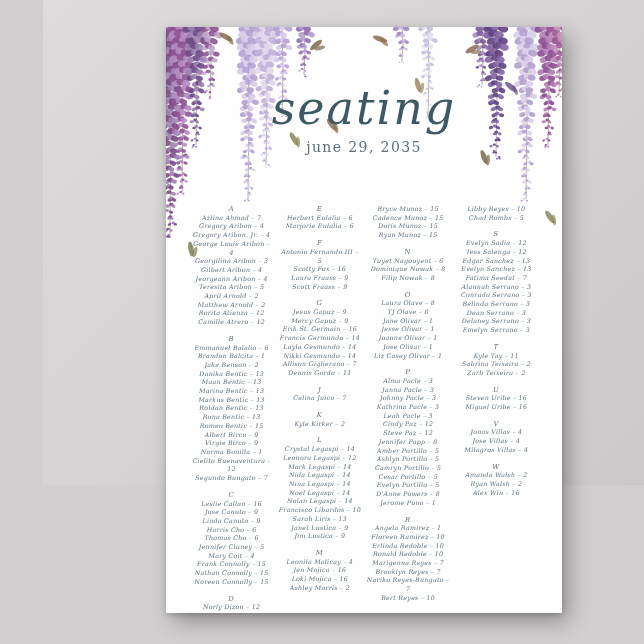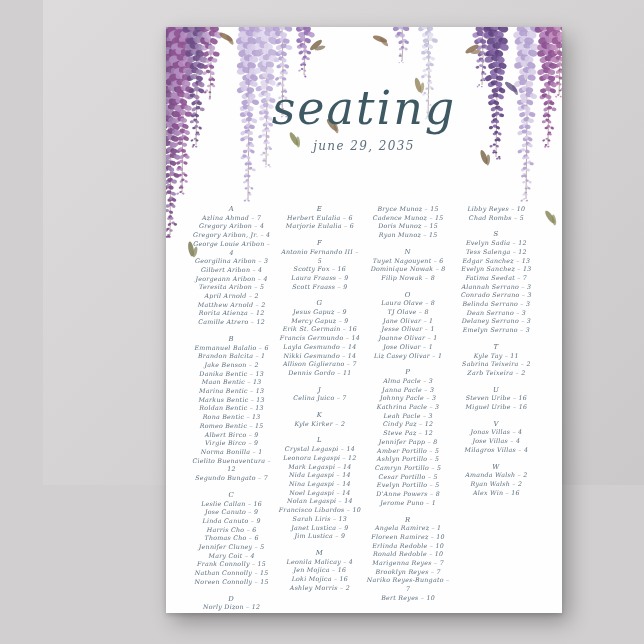--- a/index.html
+++ b/index.html
@@ -27,21 +27,21 @@
     margin-top:56px;
     font-style:italic;font-size:46px;line-height:1.1;
     color:var(--title,#3e5964);letter-spacing:2px;
   }
   .couple{
     margin-top:22px;
     font-size:11.5px;letter-spacing:4.5px;color:var(--ink,#5c6f7e);
   }
   .date{
     margin-top:5px;
-    font-style:italic;font-size:12px;letter-spacing:1.4px;color:var(--ink,#5c6f7e);
+    font-size:14px;letter-spacing:1.4px;color:var(--ink,#5c6f7e);
   }
   .columns{
     position:absolute;left:24px;right:24px;top:178px;
     display:flex;gap:5px;
   }
   .col{flex:1 1 0;min-width:0;}
   .group{margin-bottom:8px;}
   .letter{
     text-align:center;font-style:italic;font-size:6.9px;line-height:8.7px;
     letter-spacing:1px;color:var(--ink,#5c6f7e);

